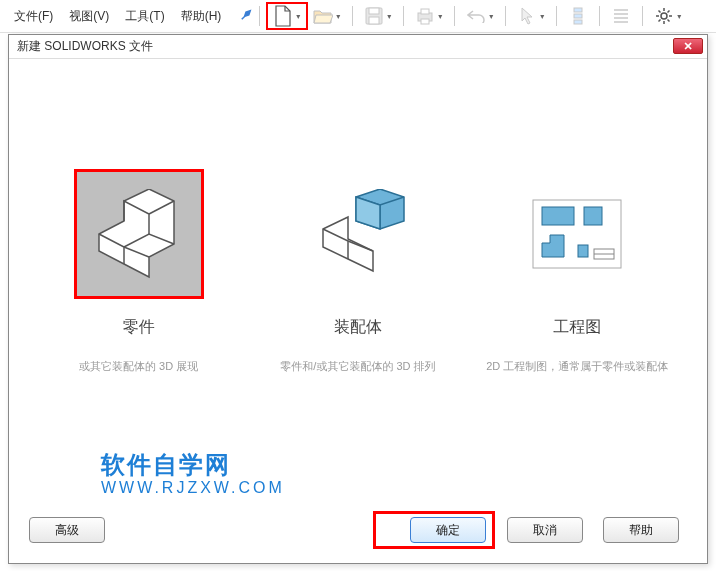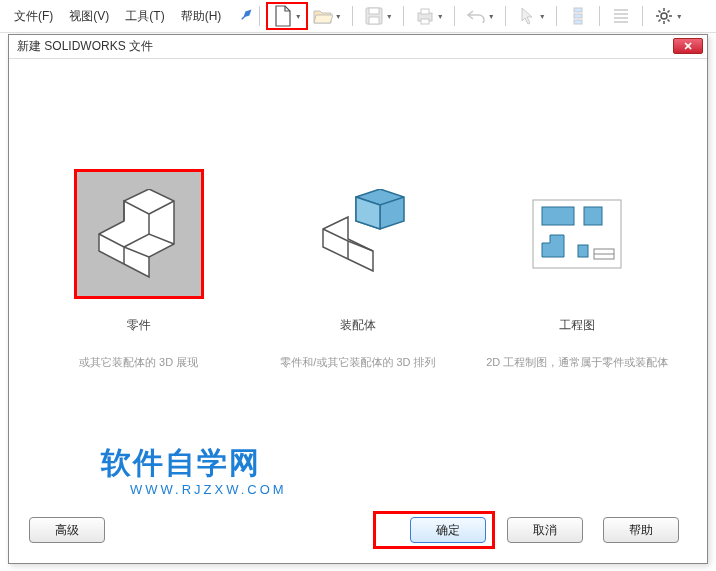--- a/index.html
+++ b/index.html
@@ -21,26 +21,26 @@
 .dialog-title { flex: 1; }
 .dialog-close { position: absolute; right: 4px; top: 3px; width: 30px; height: 16px; background: linear-gradient(#e67, #c23); border: 1px solid #a22; border-radius: 2px; display: flex; align-items: center; justify-content: center; color: #fff; font-size: 11px; font-weight: bold; }
 
 .dialog-body { padding: 20px 20px 10px 20px; height: calc(100% - 24px); display: flex; flex-direction: column; }
 
 .options-row { display: flex; justify-content: space-around; margin-top: 90px; }
 .option { width: 200px; text-align: center; }
 .icon-box { width: 130px; height: 130px; margin: 0 auto 18px auto; display: flex; align-items: center; justify-content: center; border: 3px solid transparent; }
 .icon-box.highlighted { border: 3px solid #ff0000; }
 .icon-box.selected { background: #bfbfbf; }
-.option-title { font-size: 12px; color: #444; margin-bottom: 20px; }
+.option-title { font-size: 16px; color: #444; margin-bottom: 20px; }
 .option-desc { font-size: 11px; color: #999; line-height: 1.5; }
 
 .watermark { position: absolute; left: 92px; bottom: 66px; text-align: left; }
-.watermark-main { font-size: 30px; font-weight: bold; color: #1e7fd6; letter-spacing: 2px; }
-.watermark-sub { font-size: 13px; color: #1e7fd6; letter-spacing: 3px; margin-top: -2px; margin-left: 29px; }
+.watermark-main { font-size: 24px; font-weight: bold; color: #1e7fd6; letter-spacing: 2px; }
+.watermark-sub { font-size: 16px; color: #1e7fd6; letter-spacing: 3px; margin-top: -2px; }
 
 .button-row { position: absolute; bottom: 14px; left: 20px; right: 20px; display: flex; align-items: center; }
 .btn { min-width: 76px; height: 26px; border: 1px solid #888; background: linear-gradient(#fefefe, #e8e8e8); font-size: 12px; color: #222; border-radius: 4px; display: inline-flex; align-items: center; justify-content: center; cursor: pointer; }
 .btn.primary { border: 1px solid #3a7fd5; background: linear-gradient(#f4faff, #d3e8fb); margin-left: 28px; }
 .spacer { flex: 1; }
 .btn-wrap { display: inline-block; border: 2px solid transparent; padding: 3px 6px; margin-left: 4px; }
 .btn-wrap.highlighted { border: 3px solid #ff0000; }
 </style>
 </head>
 <body>

